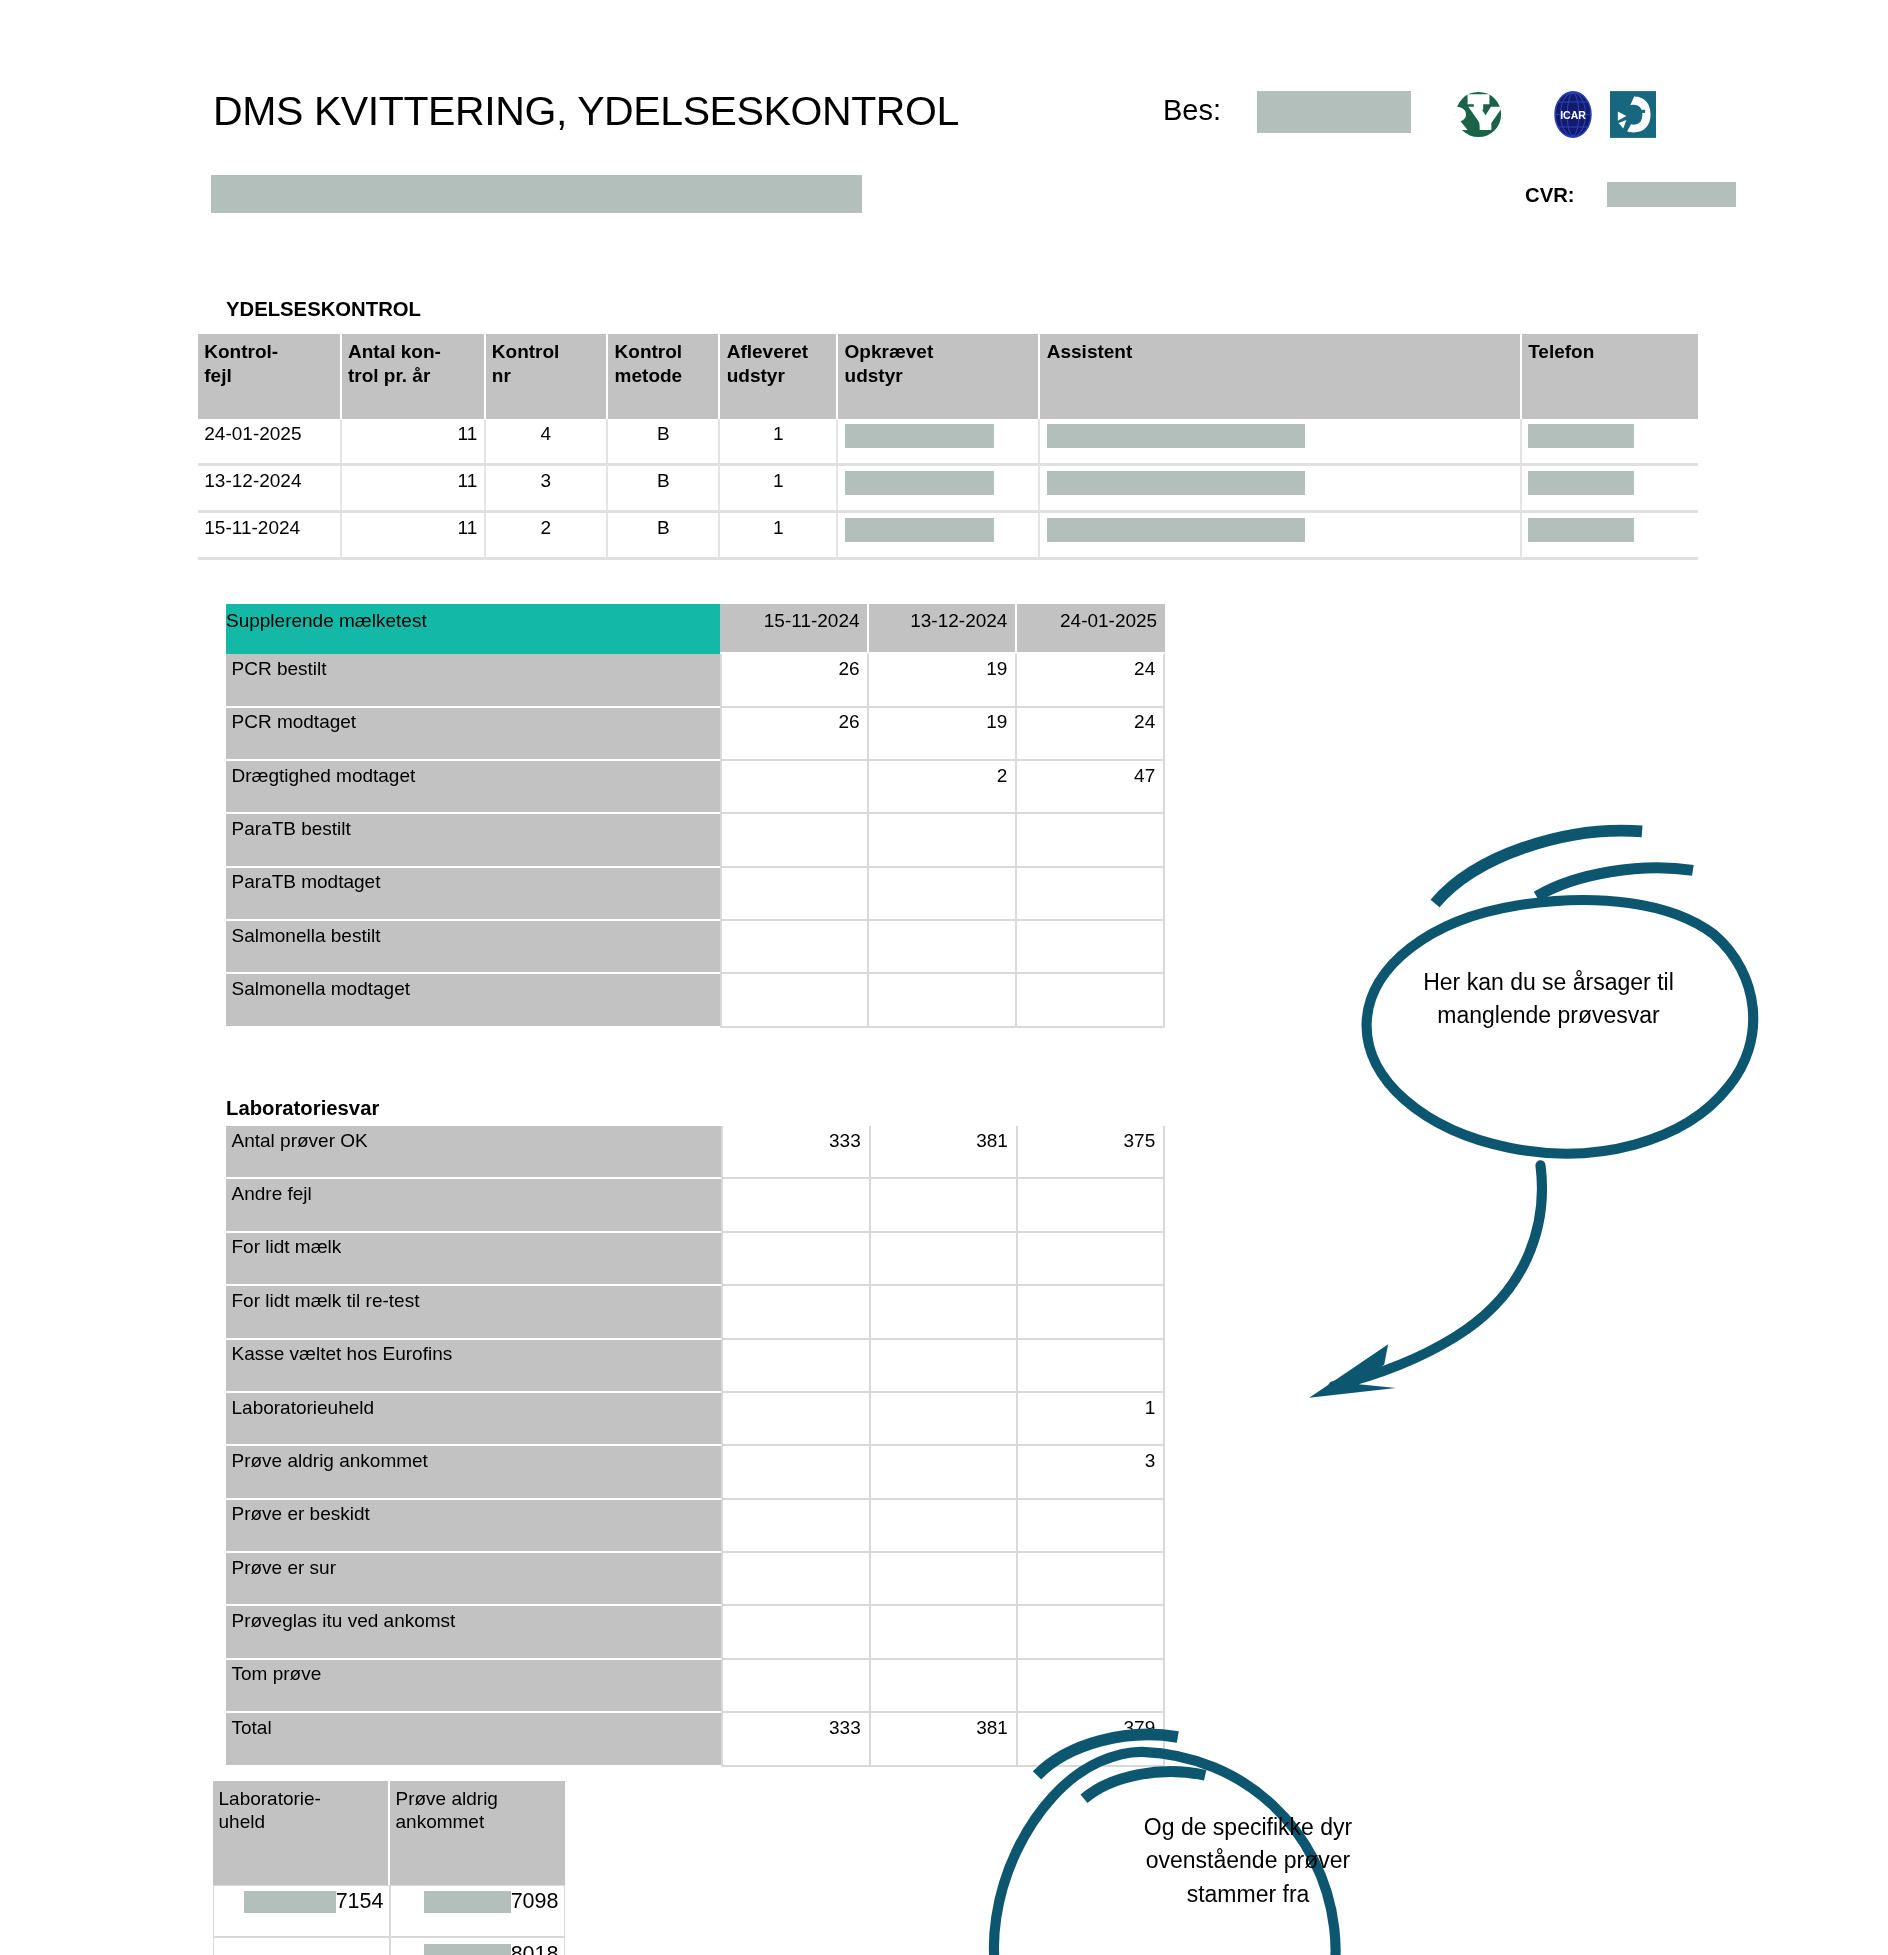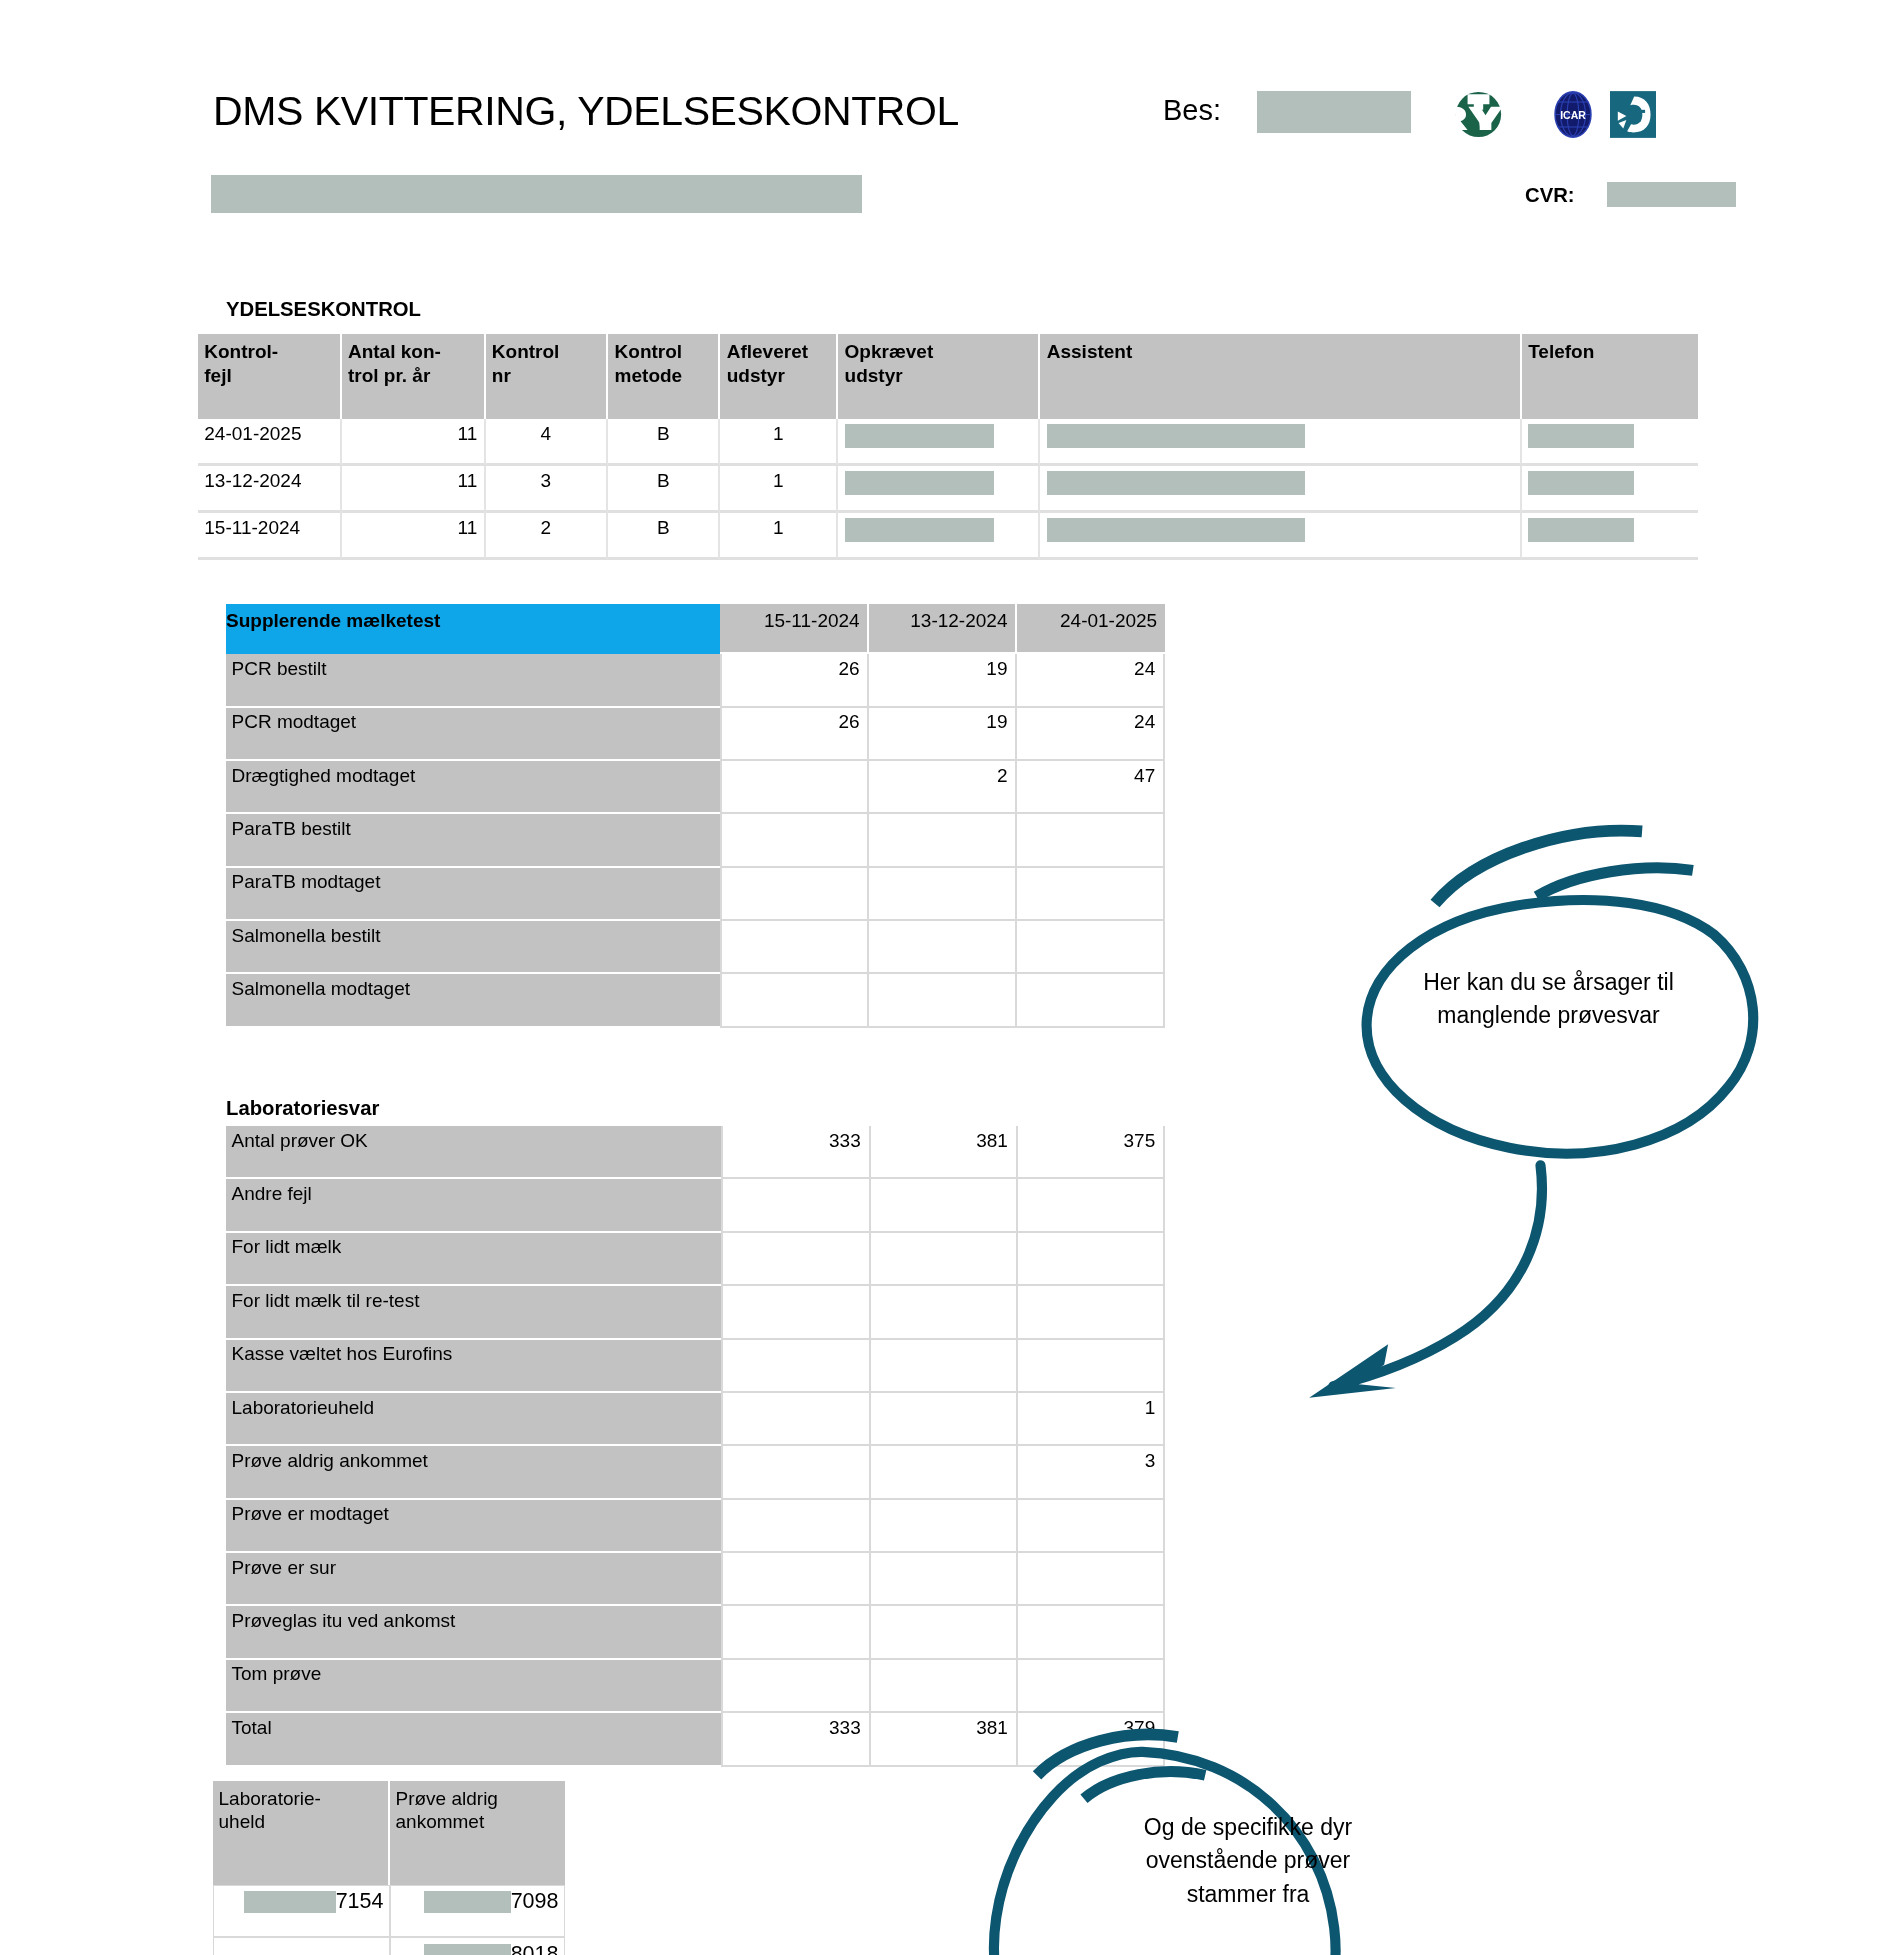--- a/index.html
+++ b/index.html
@@ -81,21 +81,21 @@
     border-right:2px solid #d9d9d9;border-bottom:2px solid #d9d9d9;
   }
   .gtbl td.val.first{border-left:2px solid #d9d9d9;}
   .gtbl tr.hdr td.dh{
     background:#c2c2c2;text-align:right;font-weight:normal;
     padding:5.5px 7.8px 4.7px 0;height:38px;vertical-align:top;
     border-right:2px solid #ffffff;border-bottom:2.3px solid #ffffff;
   }
   .gtbl tr.hdr td.dh:last-child{border-right:none;}
   .gtbl tr.hdr td.titlecell{
-    background:#0ea5e9;font-weight:bold;padding:5.5px 0 4.7px 0;vertical-align:top;margin-top:40px;
+    background:#14b8a6;font-weight:normal;padding:5.5px 0 4.7px 0;vertical-align:top;margin-top:40px;
   }
   #tbl-supplerende{top:604px;}
   #tbl-lab{top:1126px;}
 
   
   .stbl{position:absolute;left:213px;top:1781px;border-collapse:separate;border-spacing:0;}
   .stbl th{
     background:#c2c2c2;font-size:19px;font-weight:normal;text-align:left;
     width:164px;height:98px;vertical-align:top;padding:5.5px 5.5px 0 5.5px;
     line-height:1.24;border-right:2.3px solid #ffffff;
@@ -343,21 +343,21 @@
         <td class="val"></td>
         <td class="val">1</td>
       </tr>
       <tr>
         <td class="lbl">Prøve aldrig ankommet</td>
         <td class="val first"></td>
         <td class="val"></td>
         <td class="val">3</td>
       </tr>
       <tr>
-        <td class="lbl">Prøve er modtaget</td>
+        <td class="lbl">Prøve er beskidt</td>
         <td class="val first"></td>
         <td class="val"></td>
         <td class="val"></td>
       </tr>
       <tr>
         <td class="lbl">Prøve er sur</td>
         <td class="val first"></td>
         <td class="val"></td>
         <td class="val"></td>
       </tr>

